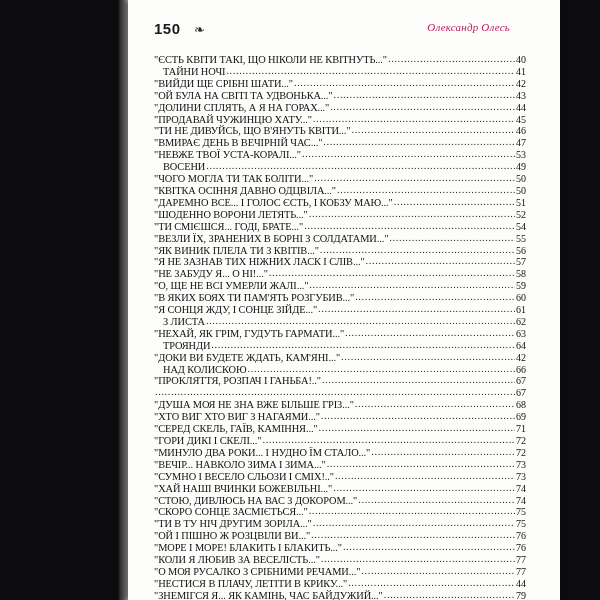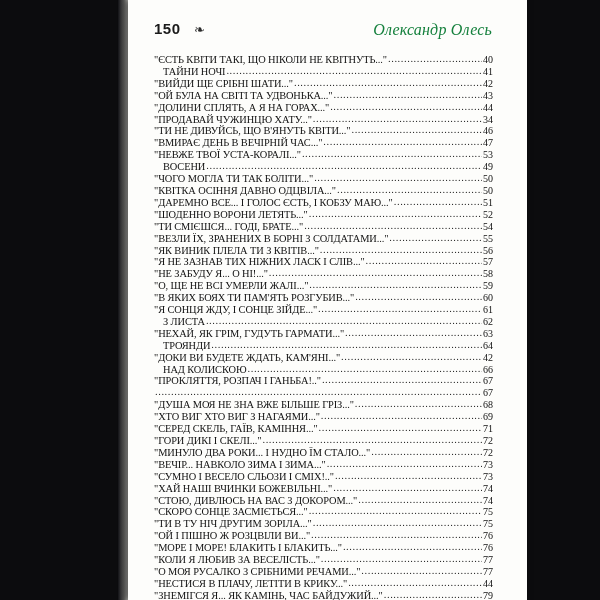--- a/index.html
+++ b/index.html
@@ -10,21 +10,21 @@
   body {
     width: 600px;
     height: 600px;
     overflow: hidden;
     font-family: "Liberation Serif", serif;
   }
   .page {
     position: absolute;
     left: 128px;
     top: 0;
-    width: 399px;
+    width: 432px;
     height: 600px;
     background: #fdfdfb;
     box-shadow: -2px 0 6px rgba(0,0,0,0.6);
   }
   .gutter {
     position: absolute;
     left: 118px;
     top: 0;
     width: 12px;
     height: 600px;
@@ -48,25 +48,25 @@
   }
   .orn {
     position: absolute;
     left: 40px;
     top: 6px;
     font-size: 13px;
     color: #2a2a2a;
   }
   .running-title {
     position: absolute;
-    right: 1px;
+    right: 16px;
     top: 5px;
-    font-size: 16px;
+    font-size: 11px;
     font-style: italic;
-    color: #15803d;
+    color: #be185d;
     letter-spacing: 0.2px;
   }
   .toc {
     margin: 2px 34px 0 26px;
   }
   .toc-row {
     display: flex;
     align-items: baseline;
     font-size: 10.4px;
     line-height: 11.9px;
@@ -131,21 +131,21 @@
         <span class="toc-page">43</span>
       </div>
       <div class="toc-row">
         <span class="toc-title">"ДОЛИНИ СПЛЯТЬ, А Я НА ГОРАХ..."</span>
         <span class="toc-dots">........................................................................................................................</span>
         <span class="toc-page">44</span>
       </div>
       <div class="toc-row">
         <span class="toc-title">"ПРОДАВАЙ ЧУЖИНЦЮ ХАТУ..."</span>
         <span class="toc-dots">........................................................................................................................</span>
-        <span class="toc-page">34</span>
+        <span class="toc-page">45</span>
       </div>
       <div class="toc-row">
         <span class="toc-title">"ТИ НЕ ДИВУЙСЬ, ЩО В'ЯНУТЬ КВІТИ..."</span>
         <span class="toc-dots">........................................................................................................................</span>
         <span class="toc-page">46</span>
       </div>
       <div class="toc-row">
         <span class="toc-title">"ВМИРАЄ ДЕНЬ В ВЕЧІРНІЙ ЧАС..."</span>
         <span class="toc-dots">........................................................................................................................</span>
         <span class="toc-page">47</span>

